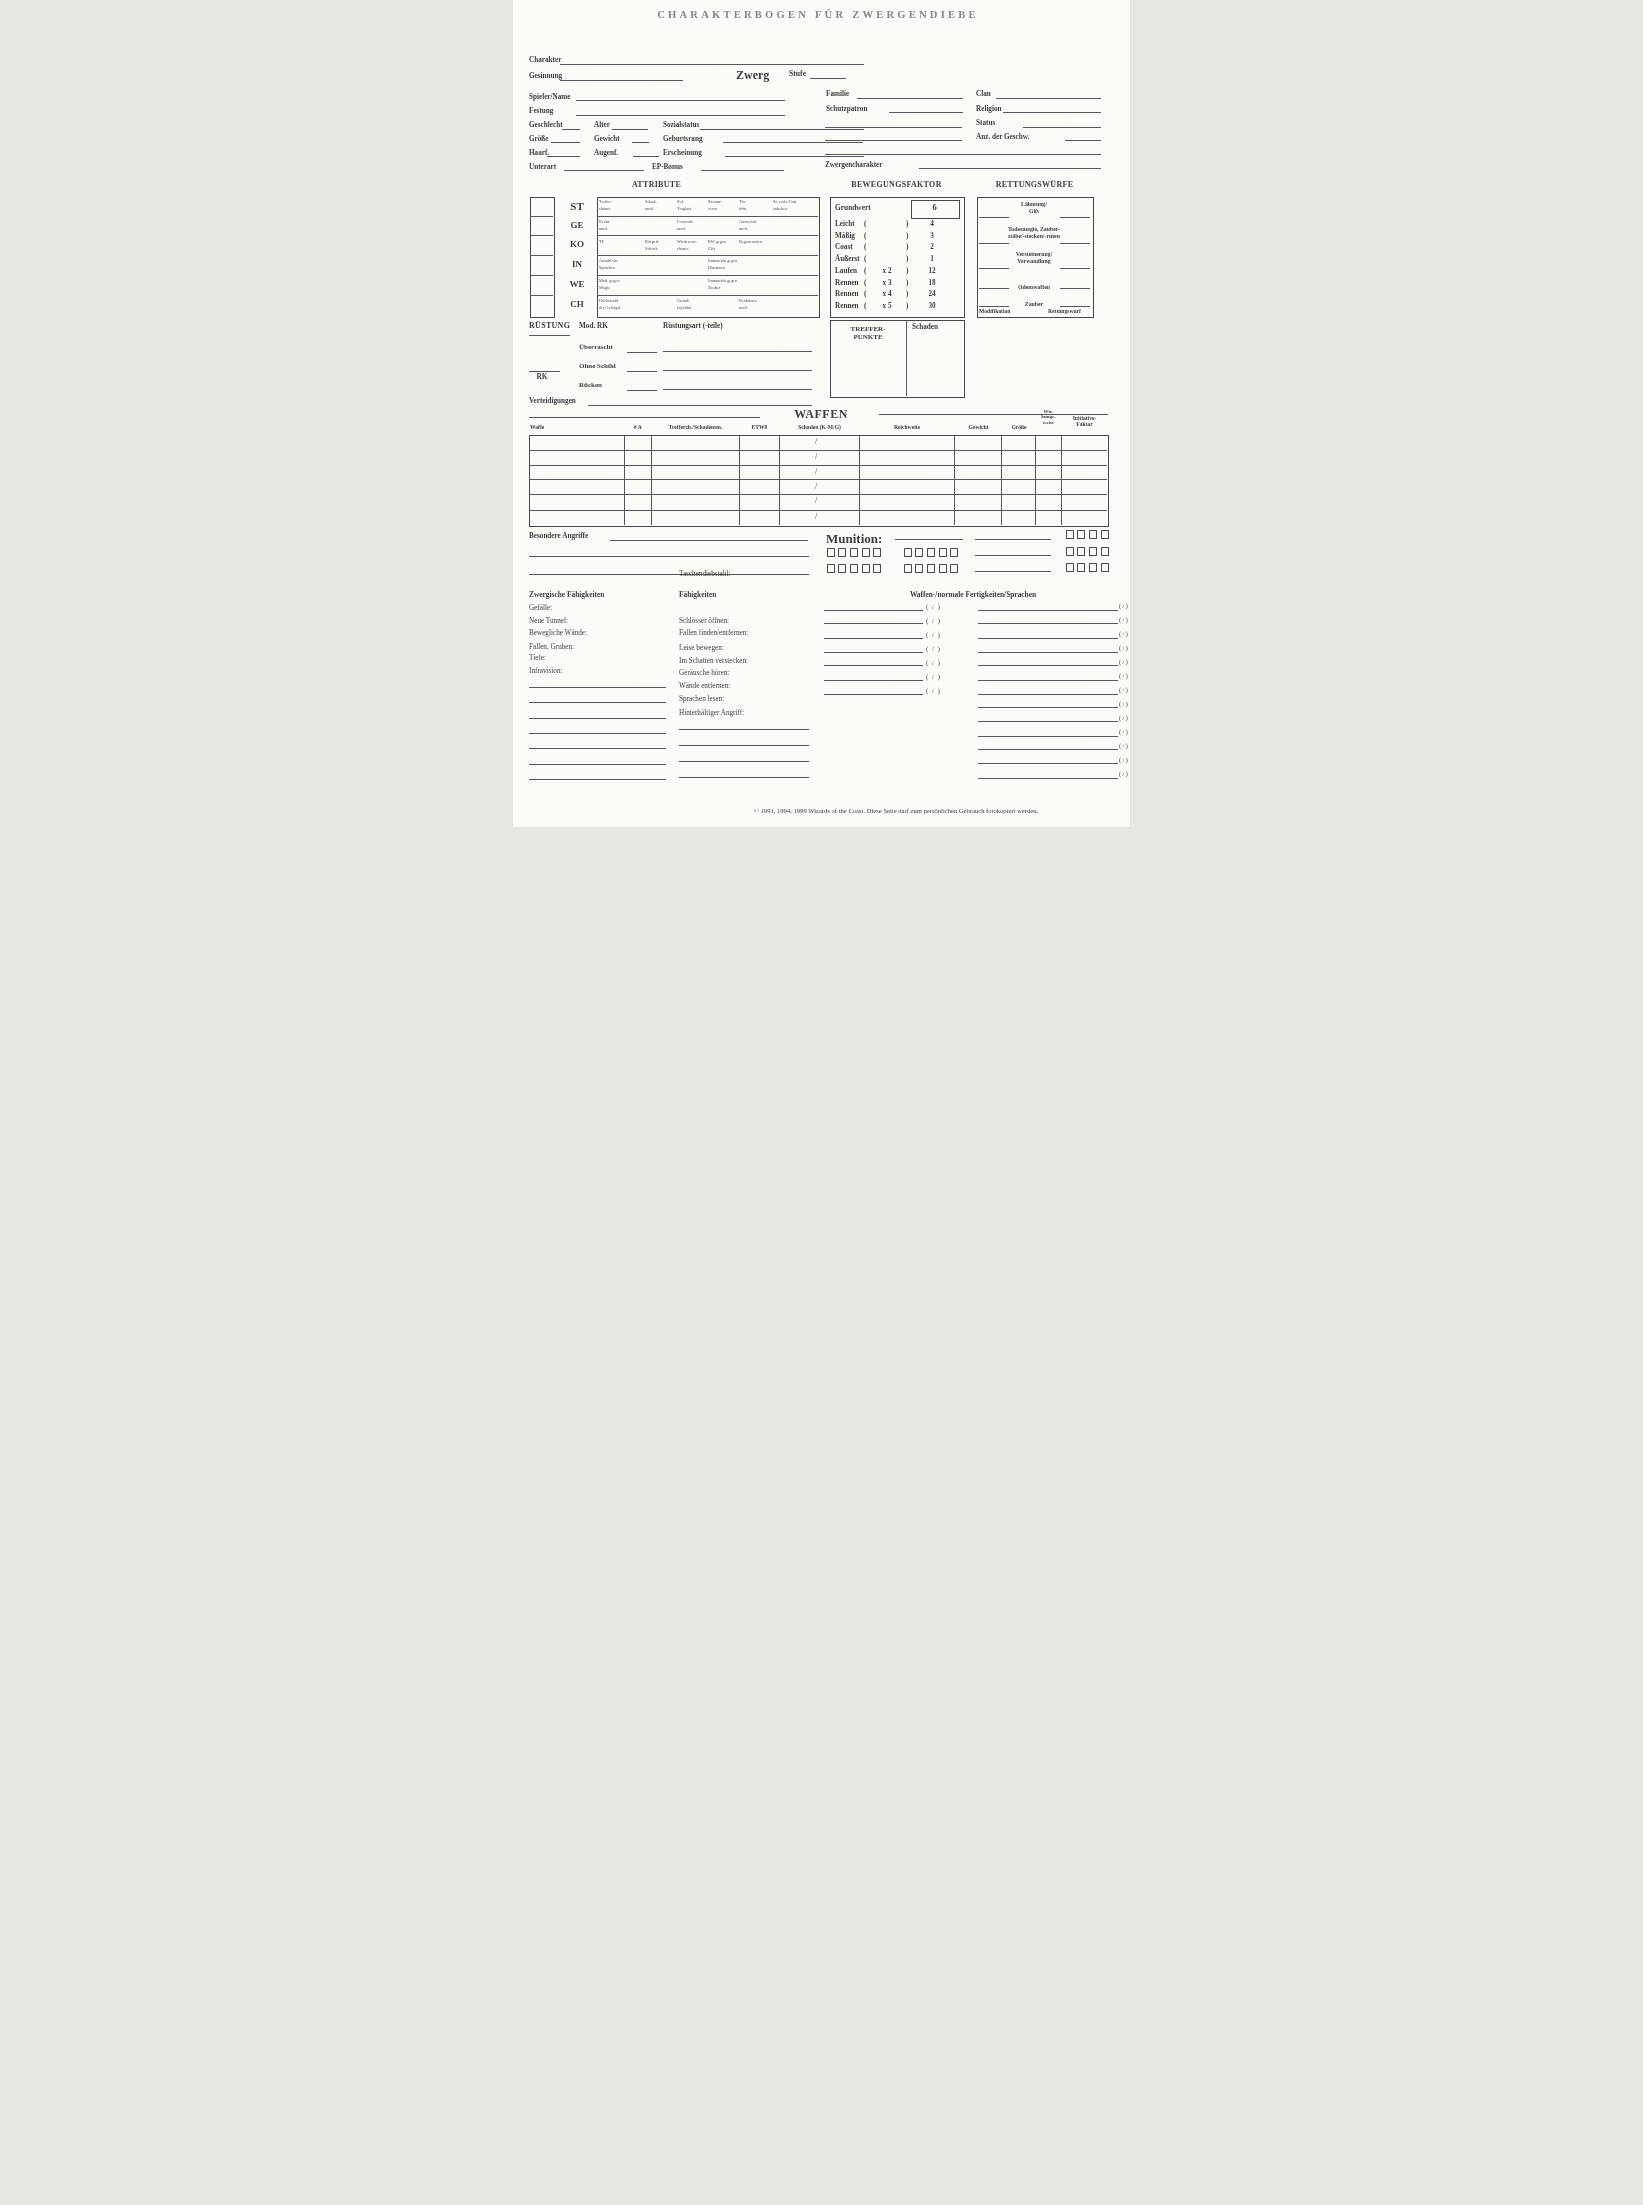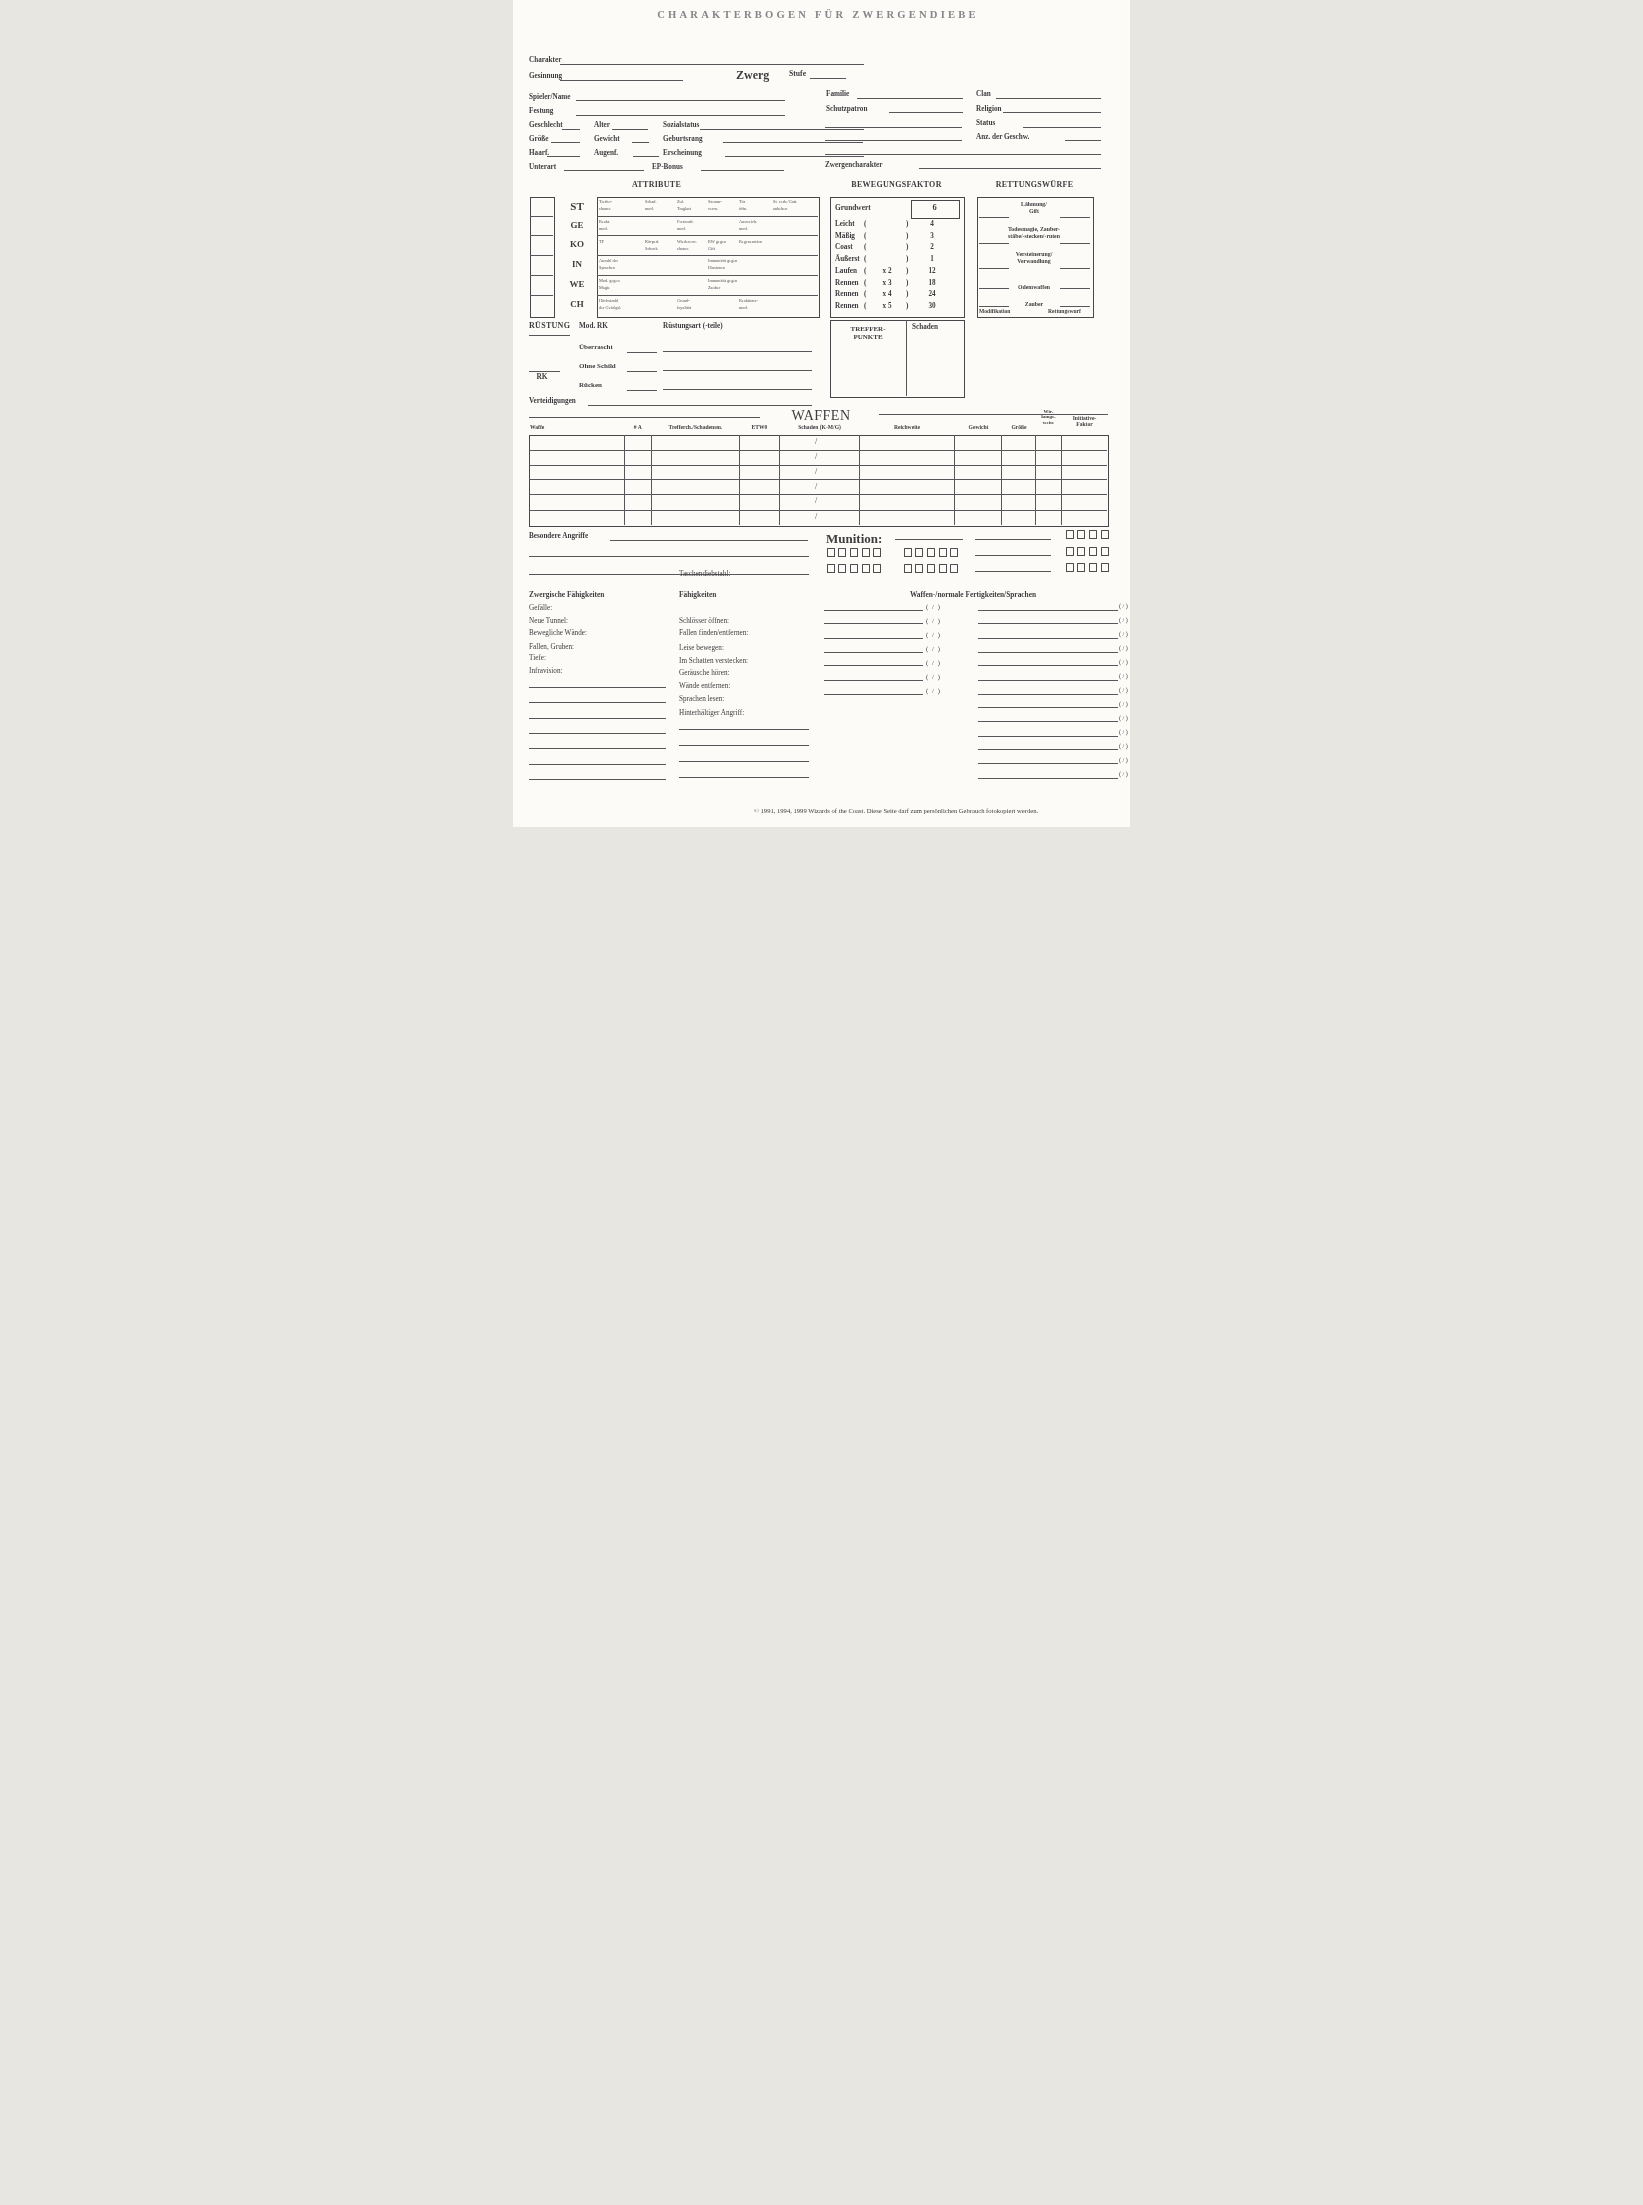--- a/index.html
+++ b/index.html
@@ -253,21 +253,21 @@
   <span class="t b" style="left:16px;top:397px;font-size:7.2px">Verteidigungen</span>
   <div class="ln" style="left:75px;top:405px;width:224px"></div>
 
   <div class="box" style="left:317px;top:320px;width:133px;height:76px"></div>
   <div class="vln" style="left:393px;top:320px;height:76px"></div>
   <span class="t b ctr" style="left:319px;top:325px;width:72px;font-size:7px">TREFFER-
 PUNKTE</span>
   <span class="t b" style="left:399px;top:323px;font-size:7.2px">Schaden</span>
 
   <div class="ln" style="left:16px;top:417px;width:231px"></div>
-  <div class="t ctr" style="left:255px;top:408px;width:106px;font-size:14px;font-weight:normal;letter-spacing:0.5px">WAFFEN</div>
+  <div class="t ctr" style="left:255px;top:408px;width:106px;font-size:12px;font-weight:bold;letter-spacing:0.5px">WAFFEN</div>
   <div class="ln" style="left:366px;top:414px;width:229px"></div>
 
   <span class="t hdr" style="left:17px;top:424px">Waffe</span>
   <span class="t hdr ctr" style="left:112px;top:424px;width:25.5px"># A</span>
   <span class="t hdr ctr" style="left:139px;top:424px;width:87px">Trefferch./Schadensm.</span>
   <span class="t hdr ctr" style="left:227px;top:424px;width:39px">ETW0</span>
   <span class="t hdr ctr" style="left:267px;top:424px;width:79px">Schaden (K-M/G)</span>
   <span class="t hdr ctr" style="left:347px;top:424px;width:94px">Reichweite</span>
   <span class="t hdr ctr" style="left:442px;top:424px;width:47px">Gewicht</span>
   <span class="t hdr ctr" style="left:490px;top:424px;width:32px">Größe</span>

